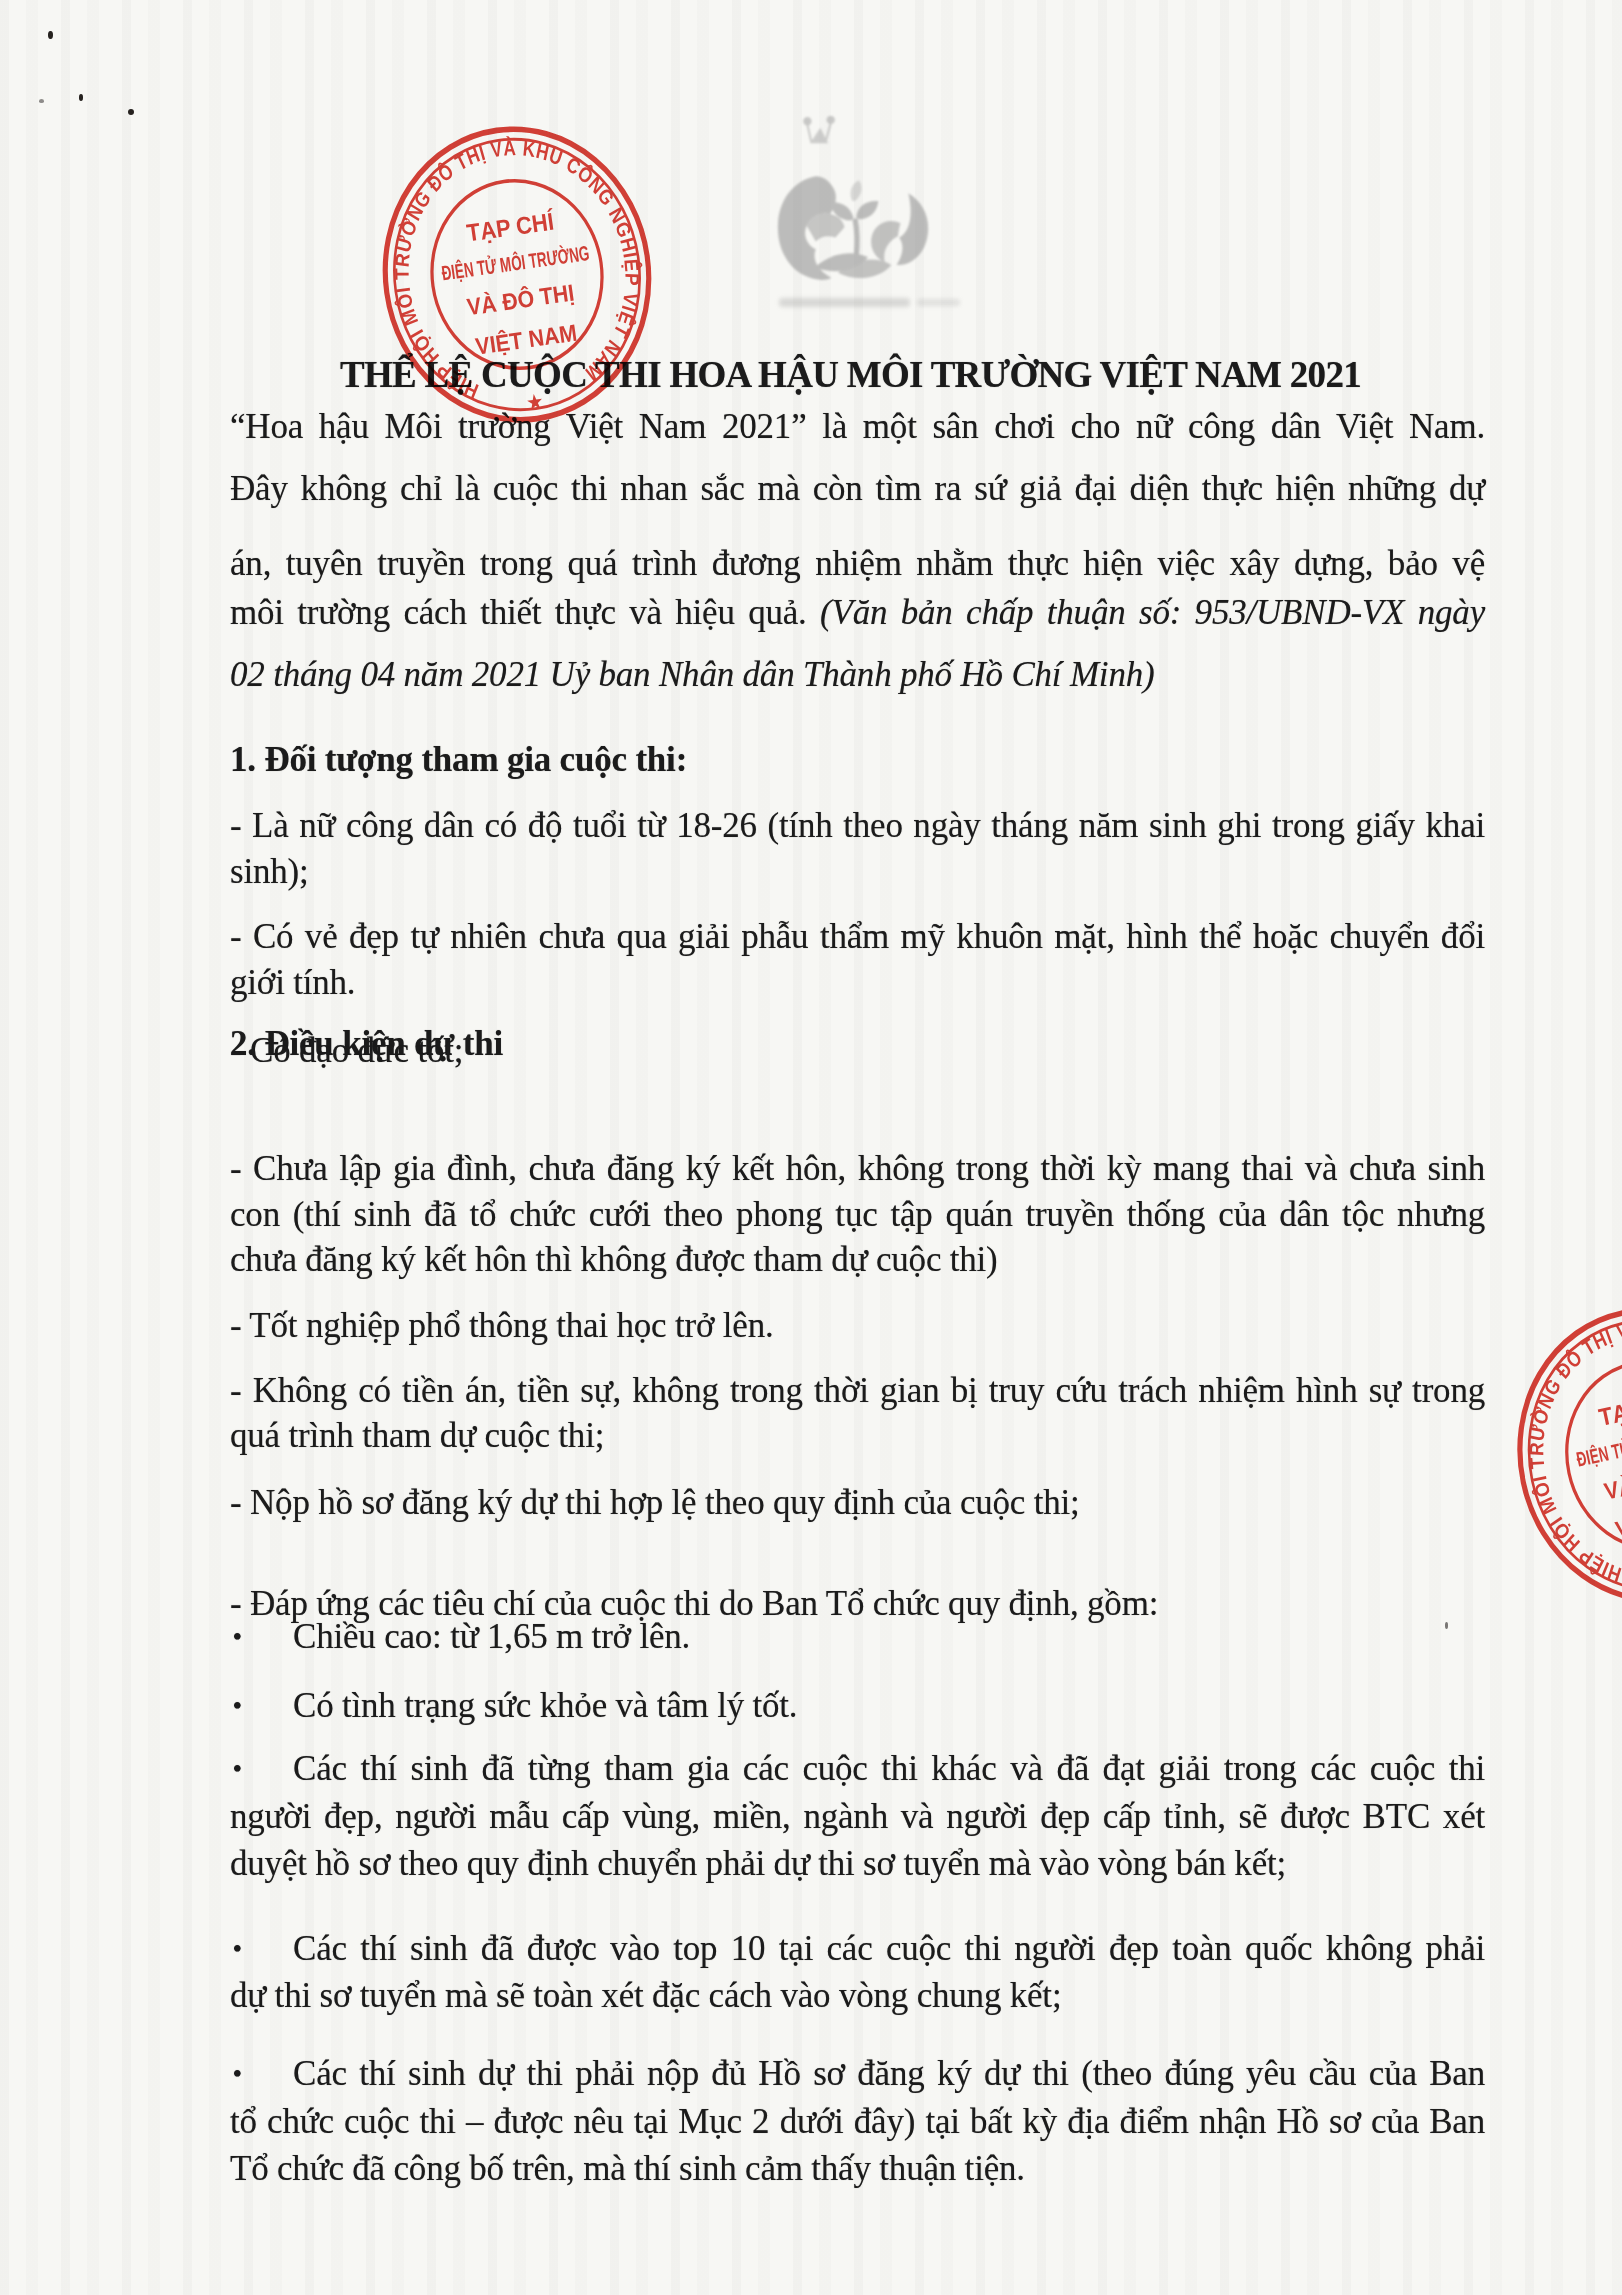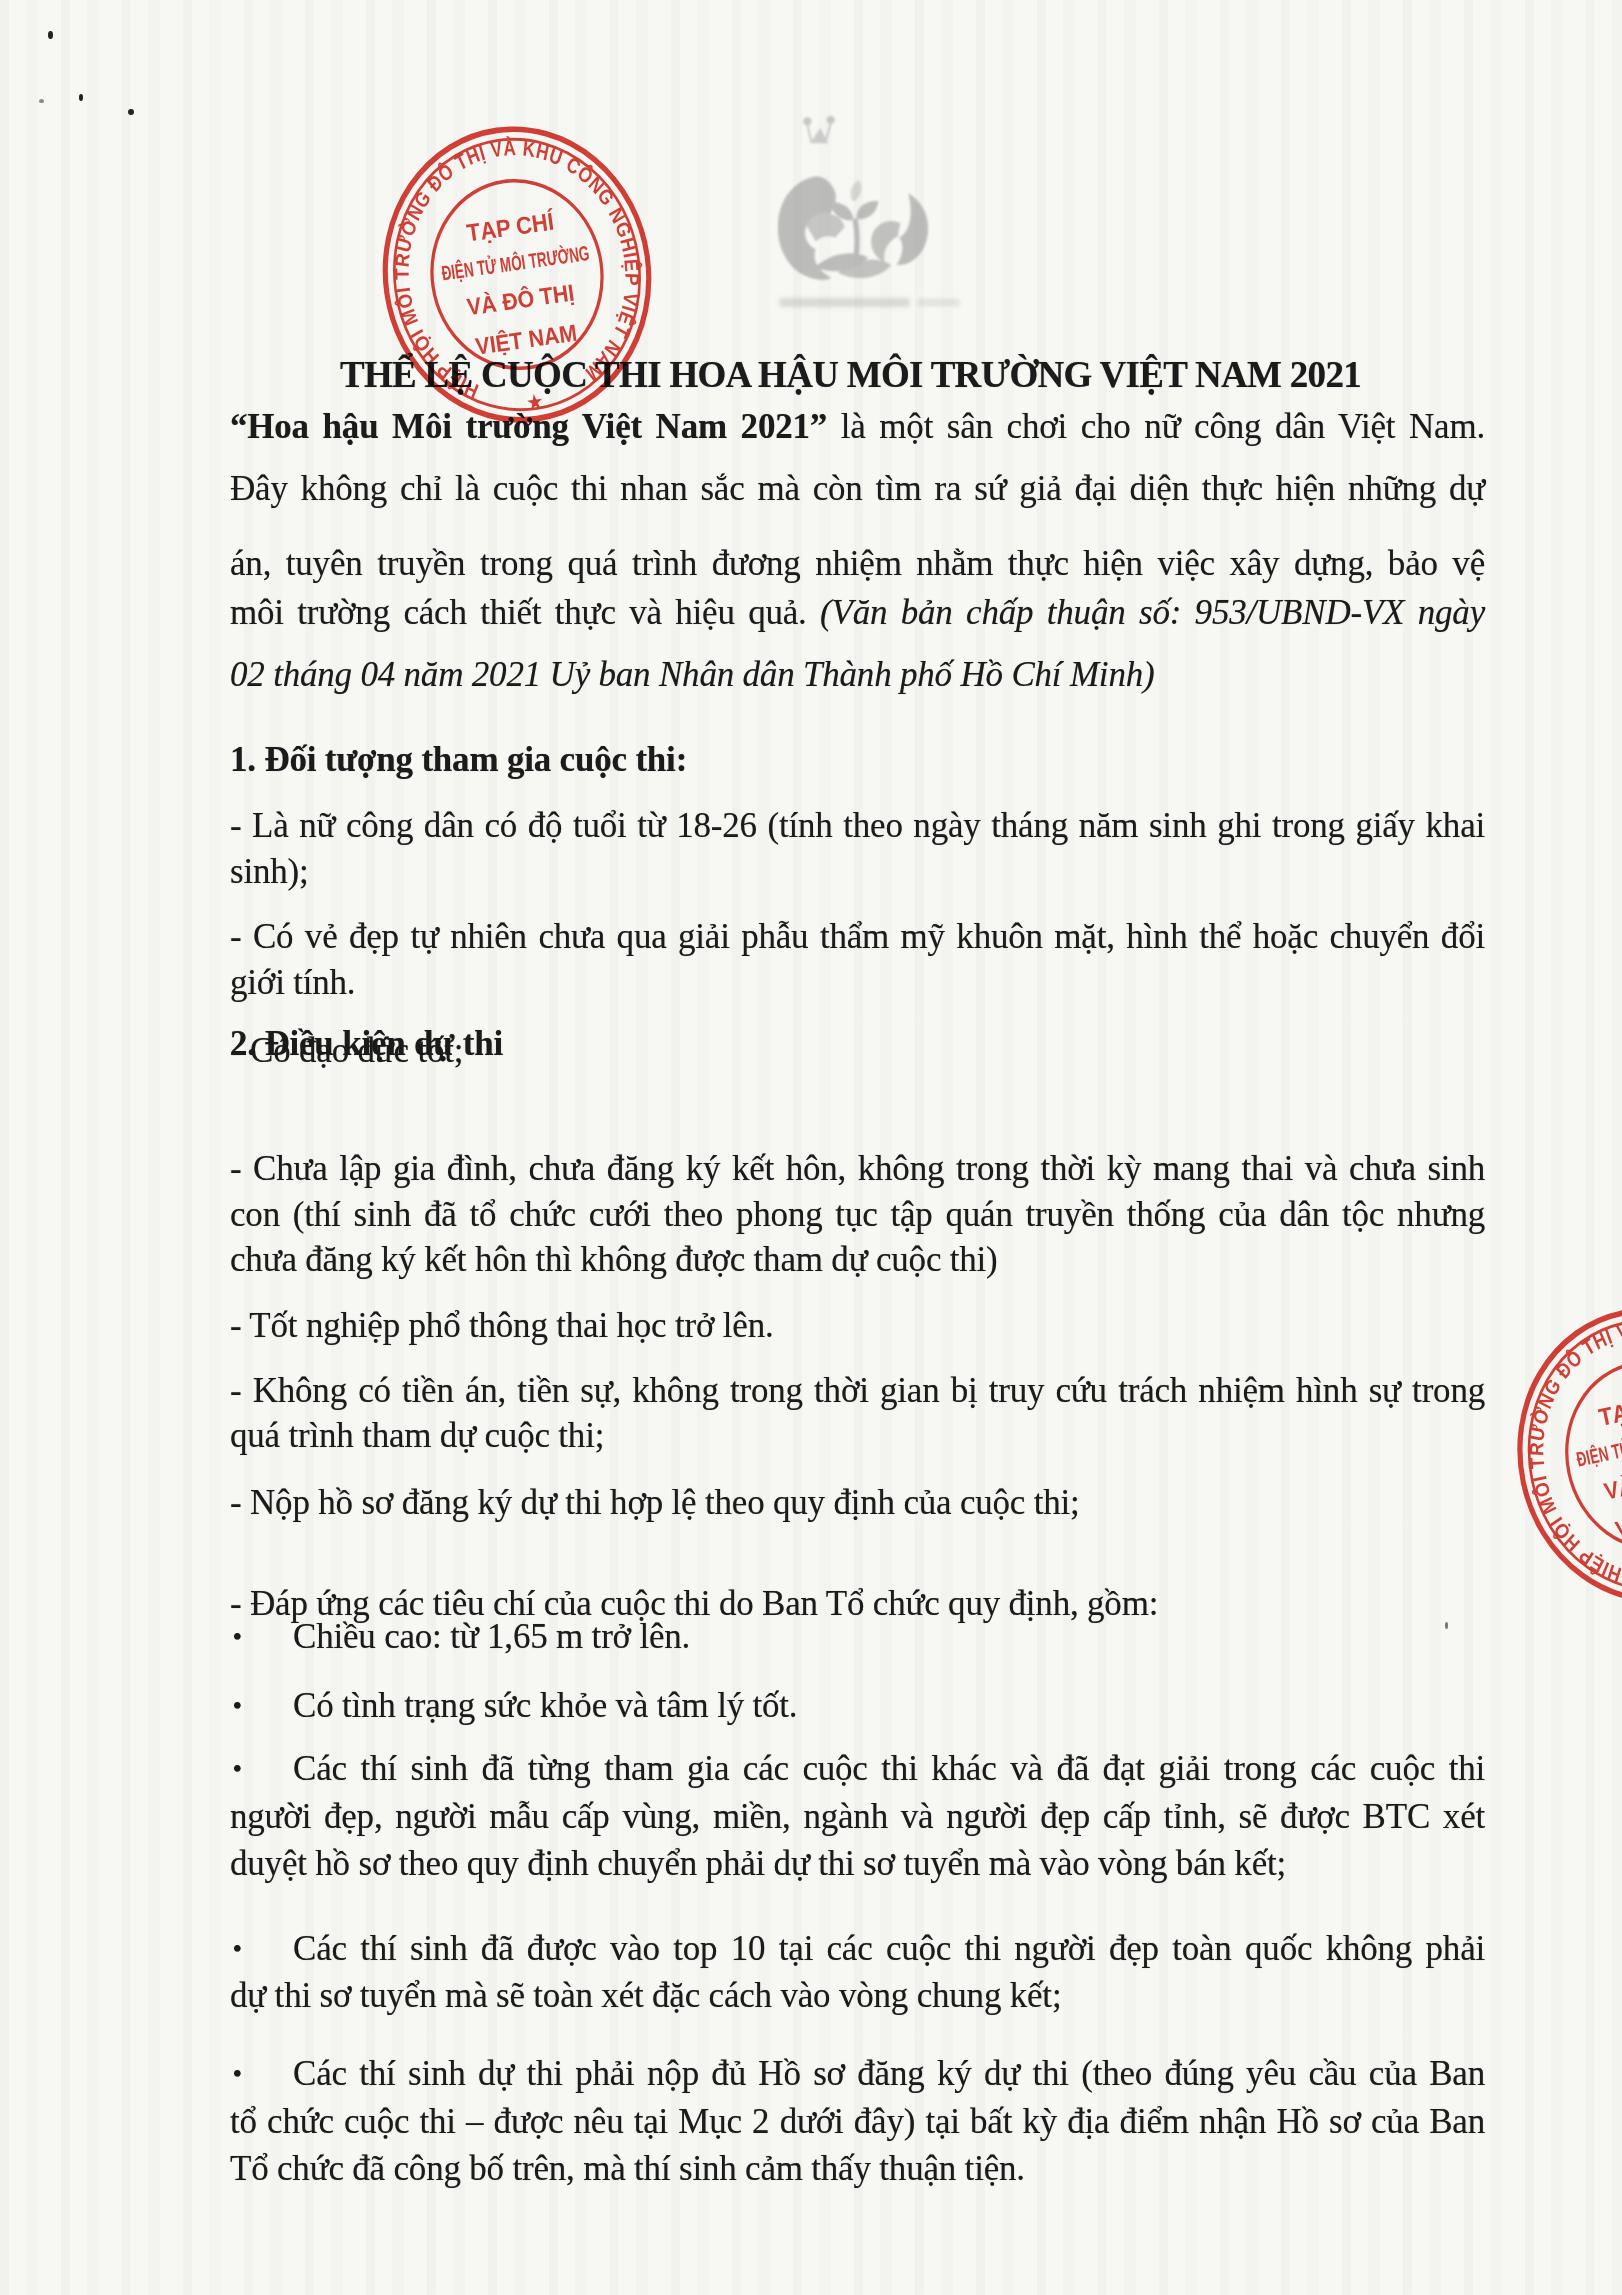--- a/index.html
+++ b/index.html
@@ -19,21 +19,21 @@
       rgba(0,0,0,0.014) 26px 38px, rgba(0,0,0,0) 38px 61px);
   }
   .line{
     position:absolute;left:230px;width:1255px;height:46px;
     font-size:35px;line-height:46px;letter-spacing:-0.2px;
     white-space:normal;
     text-shadow:0 0 0.8px rgba(25,25,25,.5);
     z-index:2;
   }
   .jl{text-align:justify;text-align-last:justify;-moz-text-align-last:justify;}
-  .b{font-weight:bold;}
+  .b{font-weight:normal;}
   .i{font-style:italic;}
   .h{font-weight:bold;}
   .title{
     position:absolute;left:157px;top:351px;width:1387px;height:48px;
     font-size:37px;line-height:47px;font-weight:bold;text-align:center;
     letter-spacing:-0.7px;
     text-shadow:0 0 0.9px rgba(20,20,20,.55);
     z-index:2;
   }
   .bl .bullet{position:absolute;left:2.6px;top:0;font-size:27.5px;line-height:46px;}

